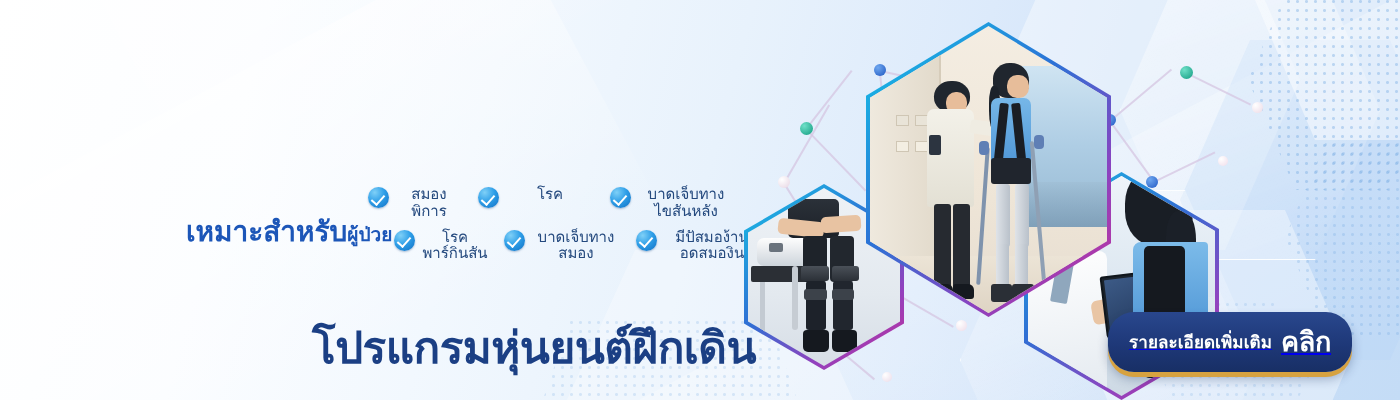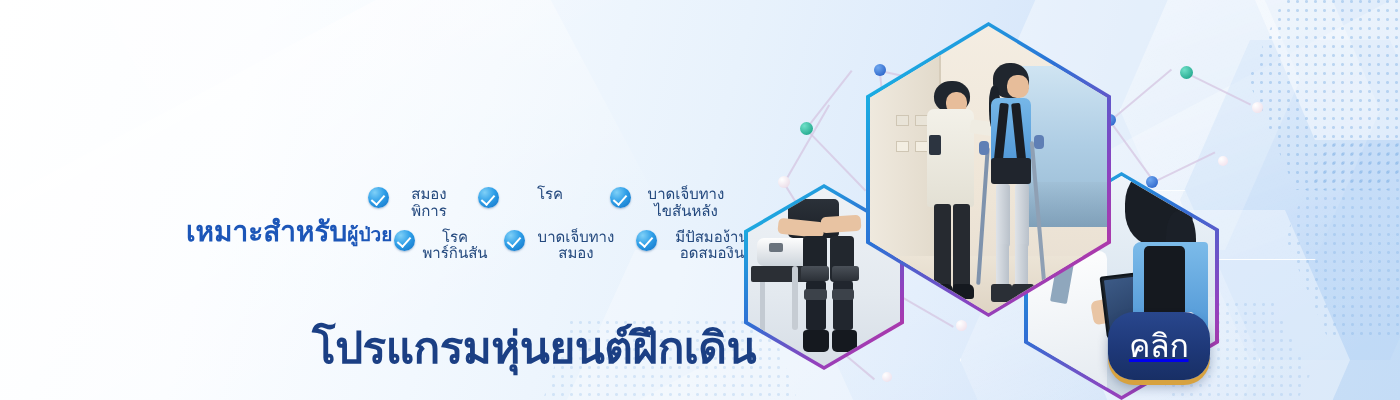--- a/index.html
+++ b/index.html
@@ -223,21 +223,21 @@
   
   .cta-wrap { position:absolute; left:1108px; top:312px; z-index:20; }
   .cta {
     position:relative; display:inline-flex; align-items:center; gap:9px;
     padding:8px 21px 9px; border-radius:26px;
     background:linear-gradient(180deg,#29478d 0%,#1e3878 55%,#182f65 100%);
     box-shadow:0 5px 0 0 #d7a240, 0 7px 11px rgba(20,40,90,.32);
     white-space:nowrap;
   }
   .cta-sub { font-size:17px; font-weight:bold; color:#ffffff; letter-spacing:.1px; }
-  .cta-main{ font-size:32px; font-weight:normal; color:#ffffff; letter-spacing:-.3px; }
+  .cta-main{ font-size:27px; font-weight:bold; color:#ffffff; letter-spacing:-.3px; }
 </style>
 </head>
 <body>
 
 <div id="banner">
 
   <div class="bg-layer">
     <div class="diag-band db1"></div>
     <div class="diag-band db2"></div>
     <div class="diag-band db3"></div>
@@ -519,17 +519,18 @@
           </span>
         </div>
       </div>
     </div>
 
     <div class="program">โปรแกรมหุ่นยนต์ฝึกเดิน</div>
   </div>
 
   <div class="cta-wrap">
     <a class="cta" href="#">
+      <span class="cta-sub">รายละเอียดเพิ่มเติม</span>
       <span class="cta-main">คลิก</span>
     </a>
   </div>
 
 </div>
 
 </body></html>

